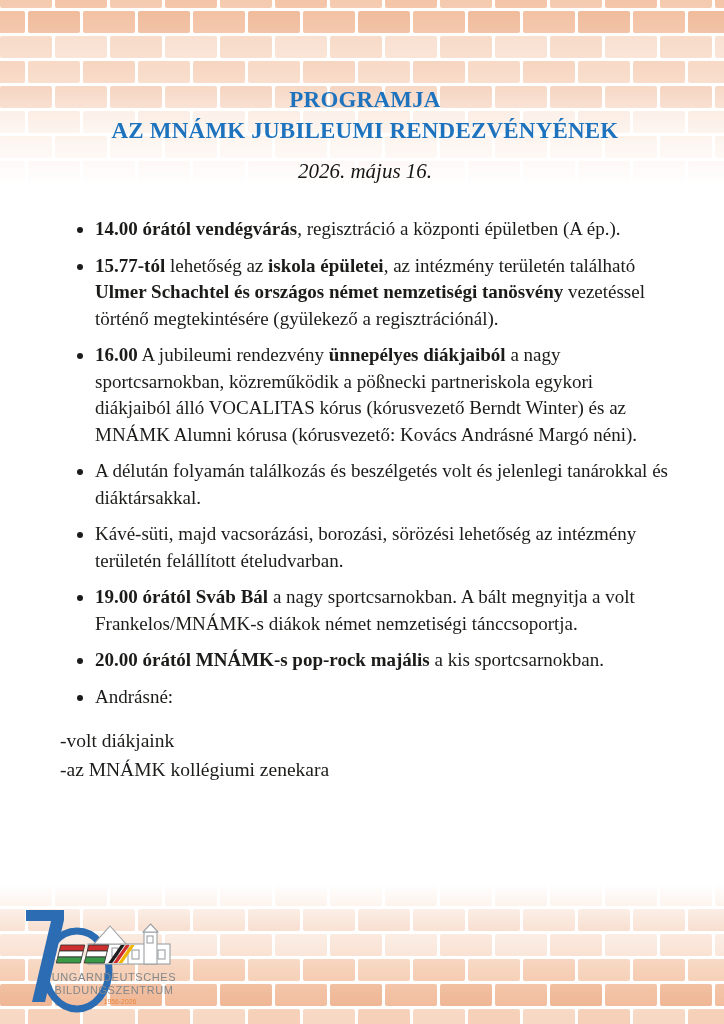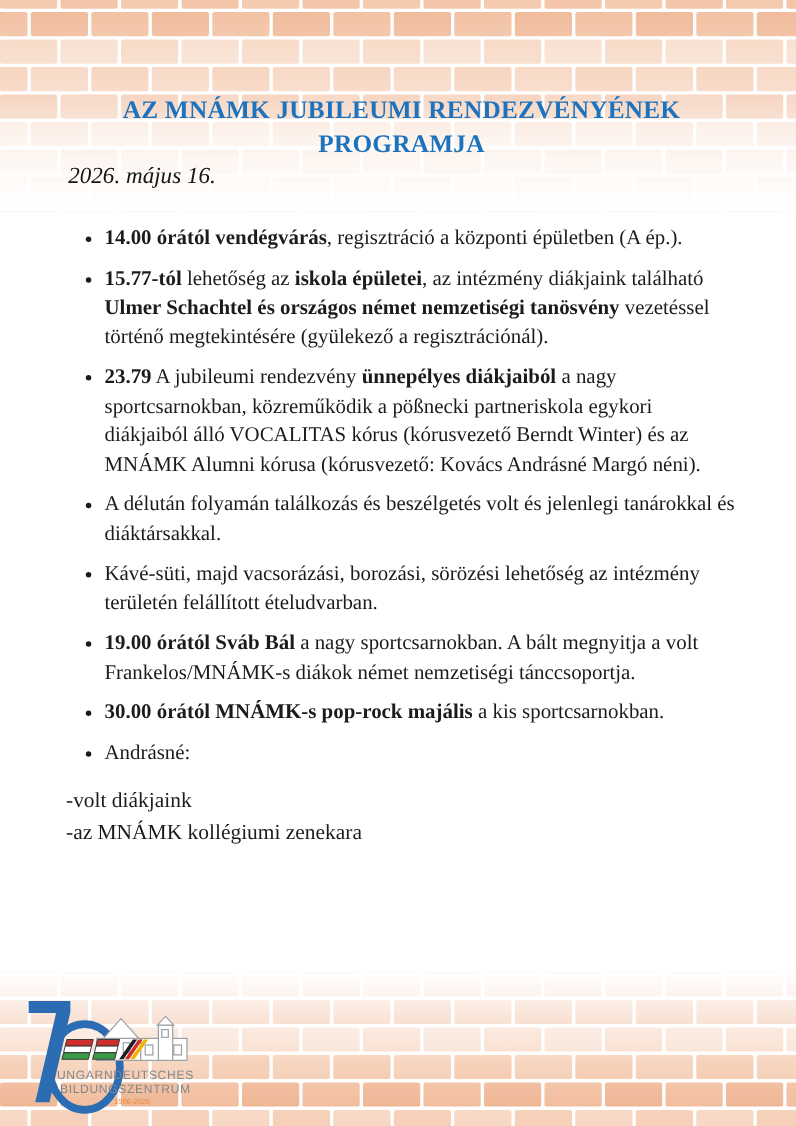--- a/index.html
+++ b/index.html
@@ -30,22 +30,22 @@
     background:linear-gradient(to bottom, #ffffff 0%, rgba(255,255,255,.65) 28%, rgba(255,255,255,.25) 62%, rgba(255,255,255,0) 95%);
   }
 
   
   .content{position:absolute;left:62px;right:56px;top:84px;z-index:2;}
   .title{
     text-align:center;font-weight:bold;font-size:23px;line-height:31px;
     color:#1e73be;letter-spacing:.2px;
   }
   .date{
-    text-align:left;font-style:italic;font-size:21px;line-height:26px;
-    margin-top:0;color:#161614;
+    text-align:center;font-style:italic;font-size:21px;line-height:26px;
+    margin-top:12px;color:#161614;
   }
   ul.program{
     margin:32px 0 0 0;padding:0 0 0 33px;list-style:disc;
   }
   ul.program li{
     font-size:19px;line-height:26.5px;margin-bottom:10px;max-width:575px;
   }
   ul.program li b{font-weight:bold;}
   .performers{margin-top:16px;margin-left:-2px;}
   .performers div{font-size:19.5px;line-height:29px;}
@@ -284,33 +284,33 @@
         <div class="brick" style="left: 577.5px; top: 125px; width: 52px; height: 22px; background: rgb(246, 208, 184);"></div>
         <div class="brick" style="left: 632.5px; top: 125px; width: 52px; height: 22px; background: rgb(247, 216, 196);"></div>
         <div class="brick speck" style="left: 687.5px; top: 125px; width: 52px; height: 22px; background: rgb(246, 208, 184);"></div>
       </div>
 
   <div class="fade"></div>
     </div>
 
   <div class="content">
     <div class="title">
+      <div>PROGRAMJA</div>
       <div>AZ MNÁMK JUBILEUMI RENDEZVÉNYÉNEK</div>
-      <div>PROGRAMJA</div>
     </div>
     <div class="date">2026. május 16.</div>
 
     <ul class="program">
         <li><b>14.00 órától vendégvárás</b><span>, regisztráció a központi épületben (A ép.).</span></li>
-        <li><b>15.77-tól</b><span> lehetőség az </span><b>iskola épületei</b><span>, az intézmény diákjaink található </span><b>Ulmer Schachtel és országos német nemzetiségi tanösvény</b><span> vezetéssel történő megtekintésére (gyülekező a regisztrációnál).</span></li>
-        <li><b>23.79</b><span> A jubileumi rendezvény </span><b>ünnepélyes diákjaiból</b><span> a nagy sportcsarnokban, közreműködik a pößnecki partneriskola egykori diákjaiból álló VOCALITAS kórus (kórusvezető Berndt Winter) és az MNÁMK Alumni kórusa (kórusvezető: Kovács Andrásné Margó néni).</span></li>
+        <li><b>15.77-tól</b><span> lehetőség az </span><b>iskola épületei</b><span>, az intézmény területén található </span><b>Ulmer Schachtel és országos német nemzetiségi tanösvény</b><span> vezetéssel történő megtekintésére (gyülekező a regisztrációnál).</span></li>
+        <li><b>16.00</b><span> A jubileumi rendezvény </span><b>ünnepélyes diákjaiból</b><span> a nagy sportcsarnokban, közreműködik a pößnecki partneriskola egykori diákjaiból álló VOCALITAS kórus (kórusvezető Berndt Winter) és az MNÁMK Alumni kórusa (kórusvezető: Kovács Andrásné Margó néni).</span></li>
         <li><span>A délután folyamán találkozás és beszélgetés volt és jelenlegi tanárokkal és diáktársakkal.</span></li>
         <li><span>Kávé-süti, majd vacsorázási, borozási, sörözési lehetőség az intézmény területén felállított ételudvarban.</span></li>
         <li><b>19.00 órától Sváb Bál</b><span> a nagy sportcsarnokban. A bált megnyitja a volt Frankelos/MNÁMK-s diákok német nemzetiségi tánccsoportja.</span></li>
-        <li><b>30.00 órától MNÁMK-s pop-rock majális</b><span> a kis sportcsarnokban.</span></li>
+        <li><b>20.00 órától MNÁMK-s pop-rock majális</b><span> a kis sportcsarnokban.</span></li>
         <li><span>Andrásné:</span></li>
       </ul>
 
     <div class="performers">
       <div>-volt diákjaink</div>
       <div>-az MNÁMK kollégiumi zenekara</div>
     </div>
   </div>
 
   <svg class="logo" viewBox="0 0 156 120" xmlns="http://www.w3.org/2000/svg">

